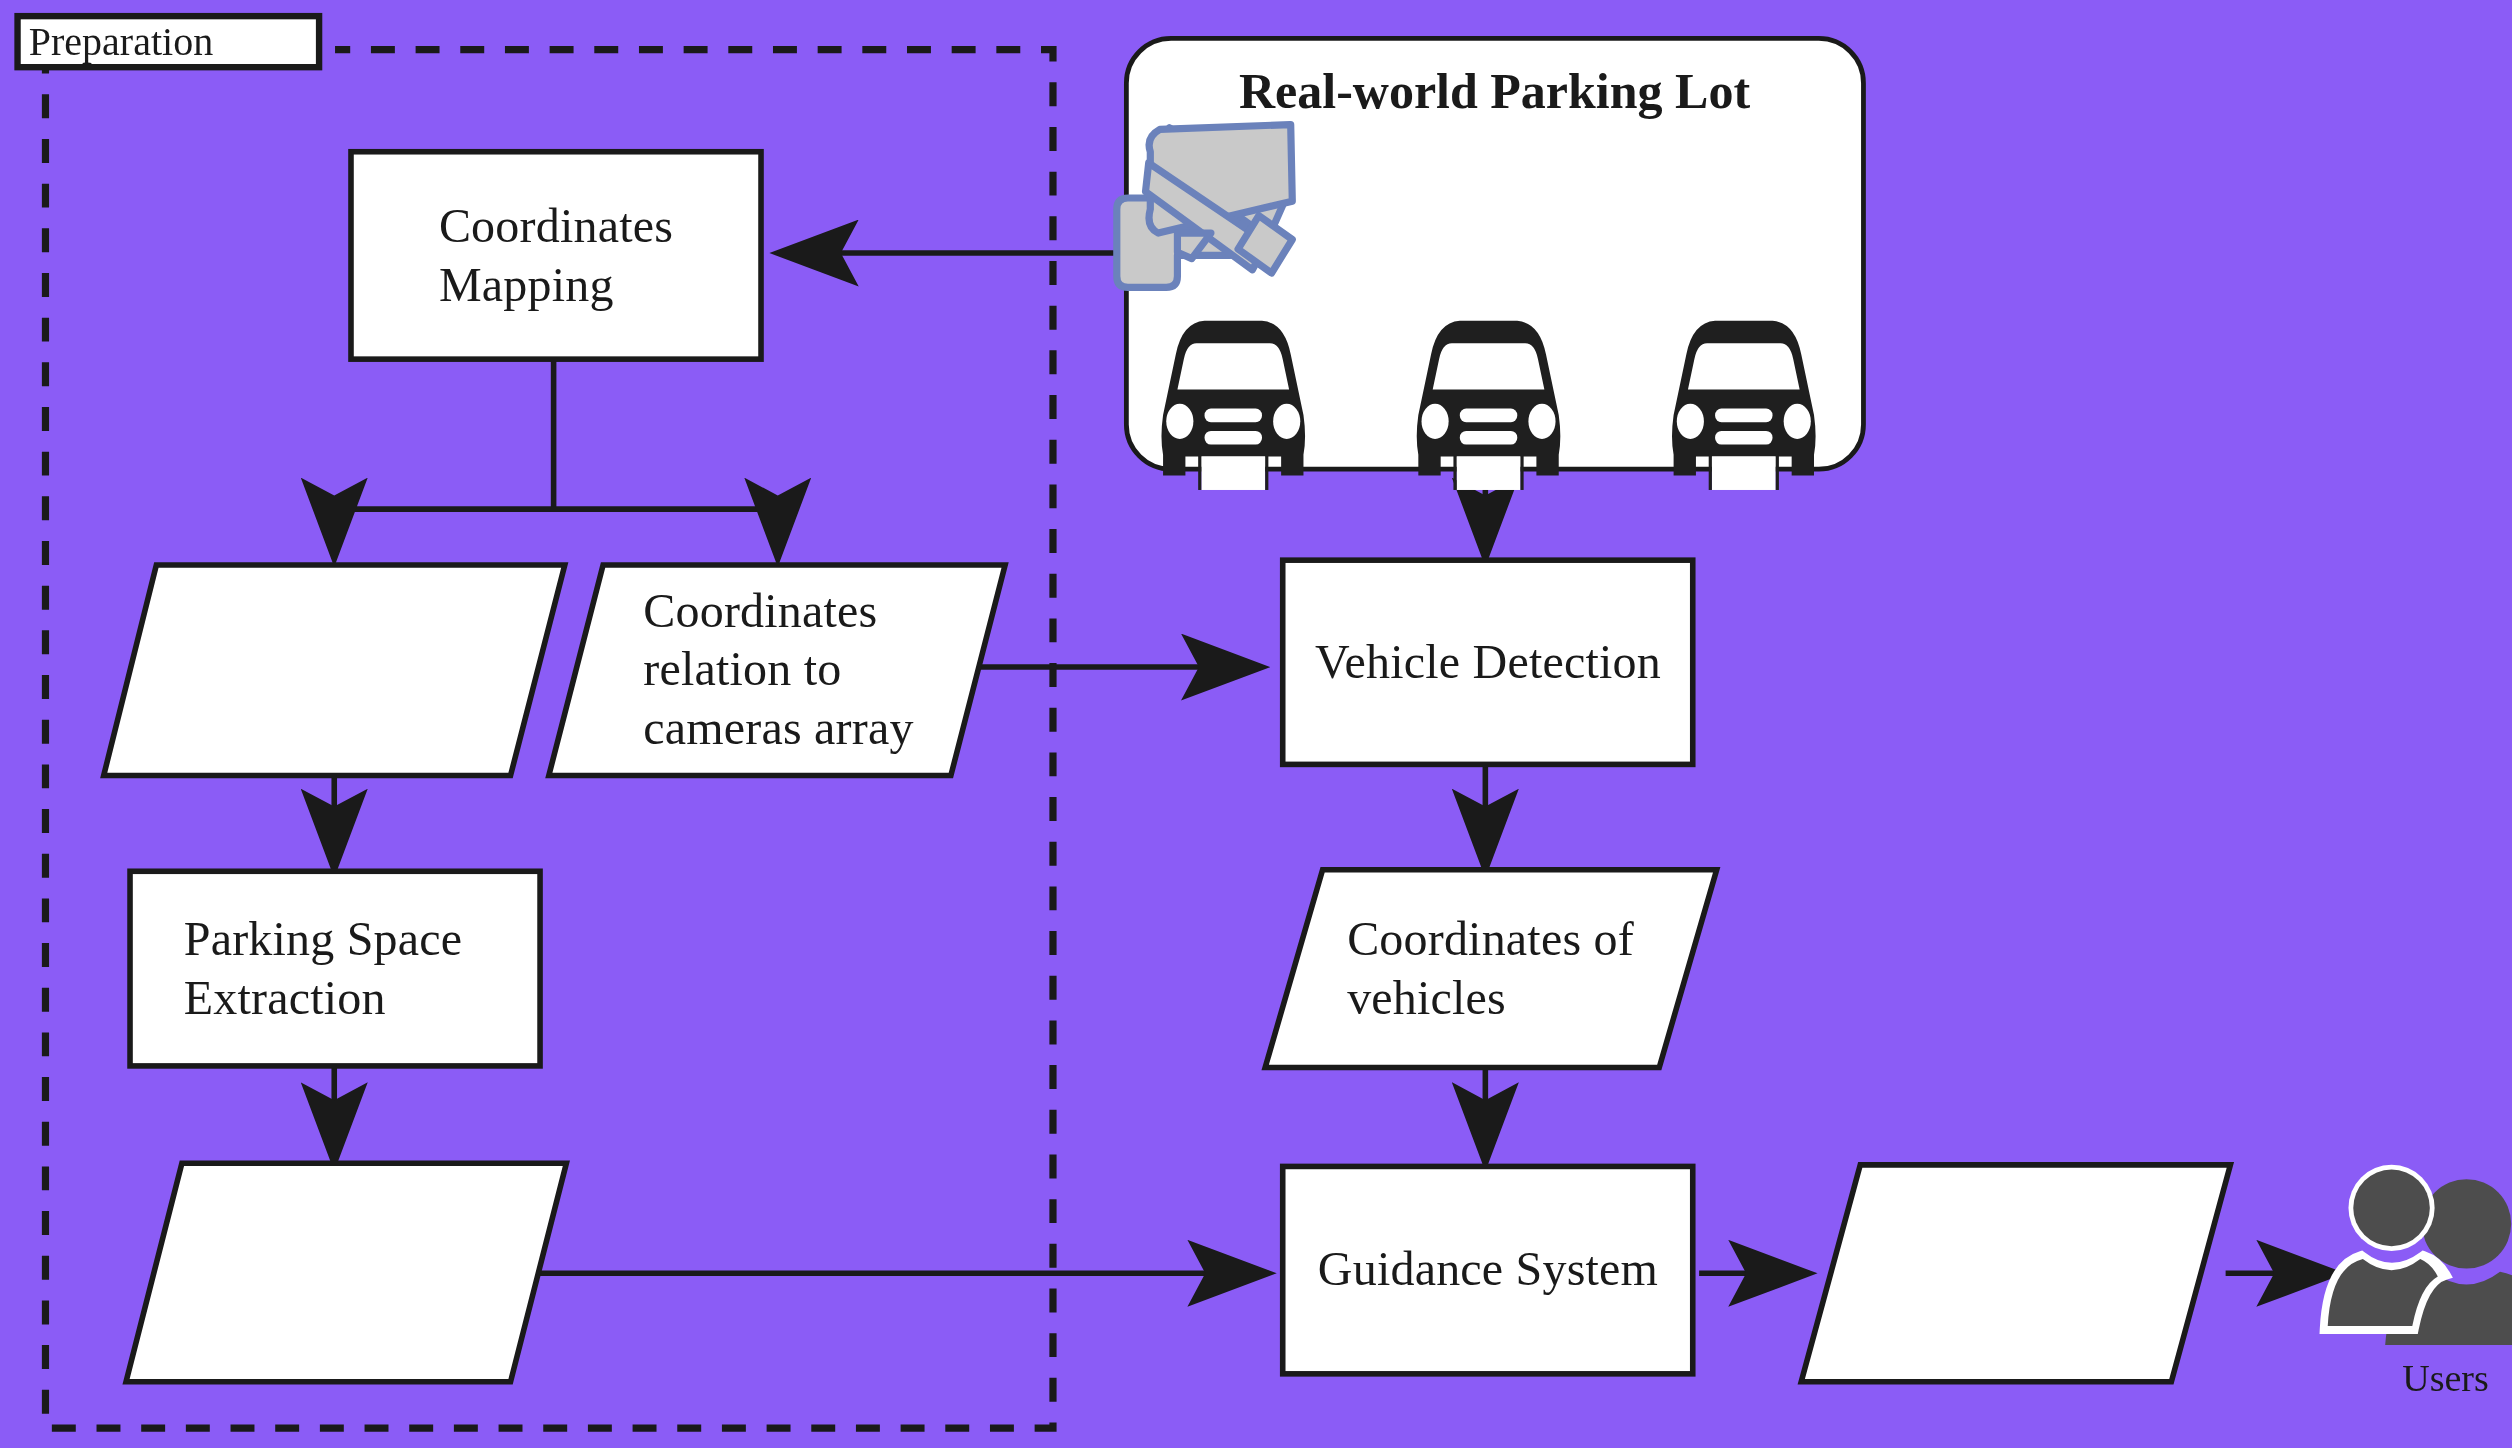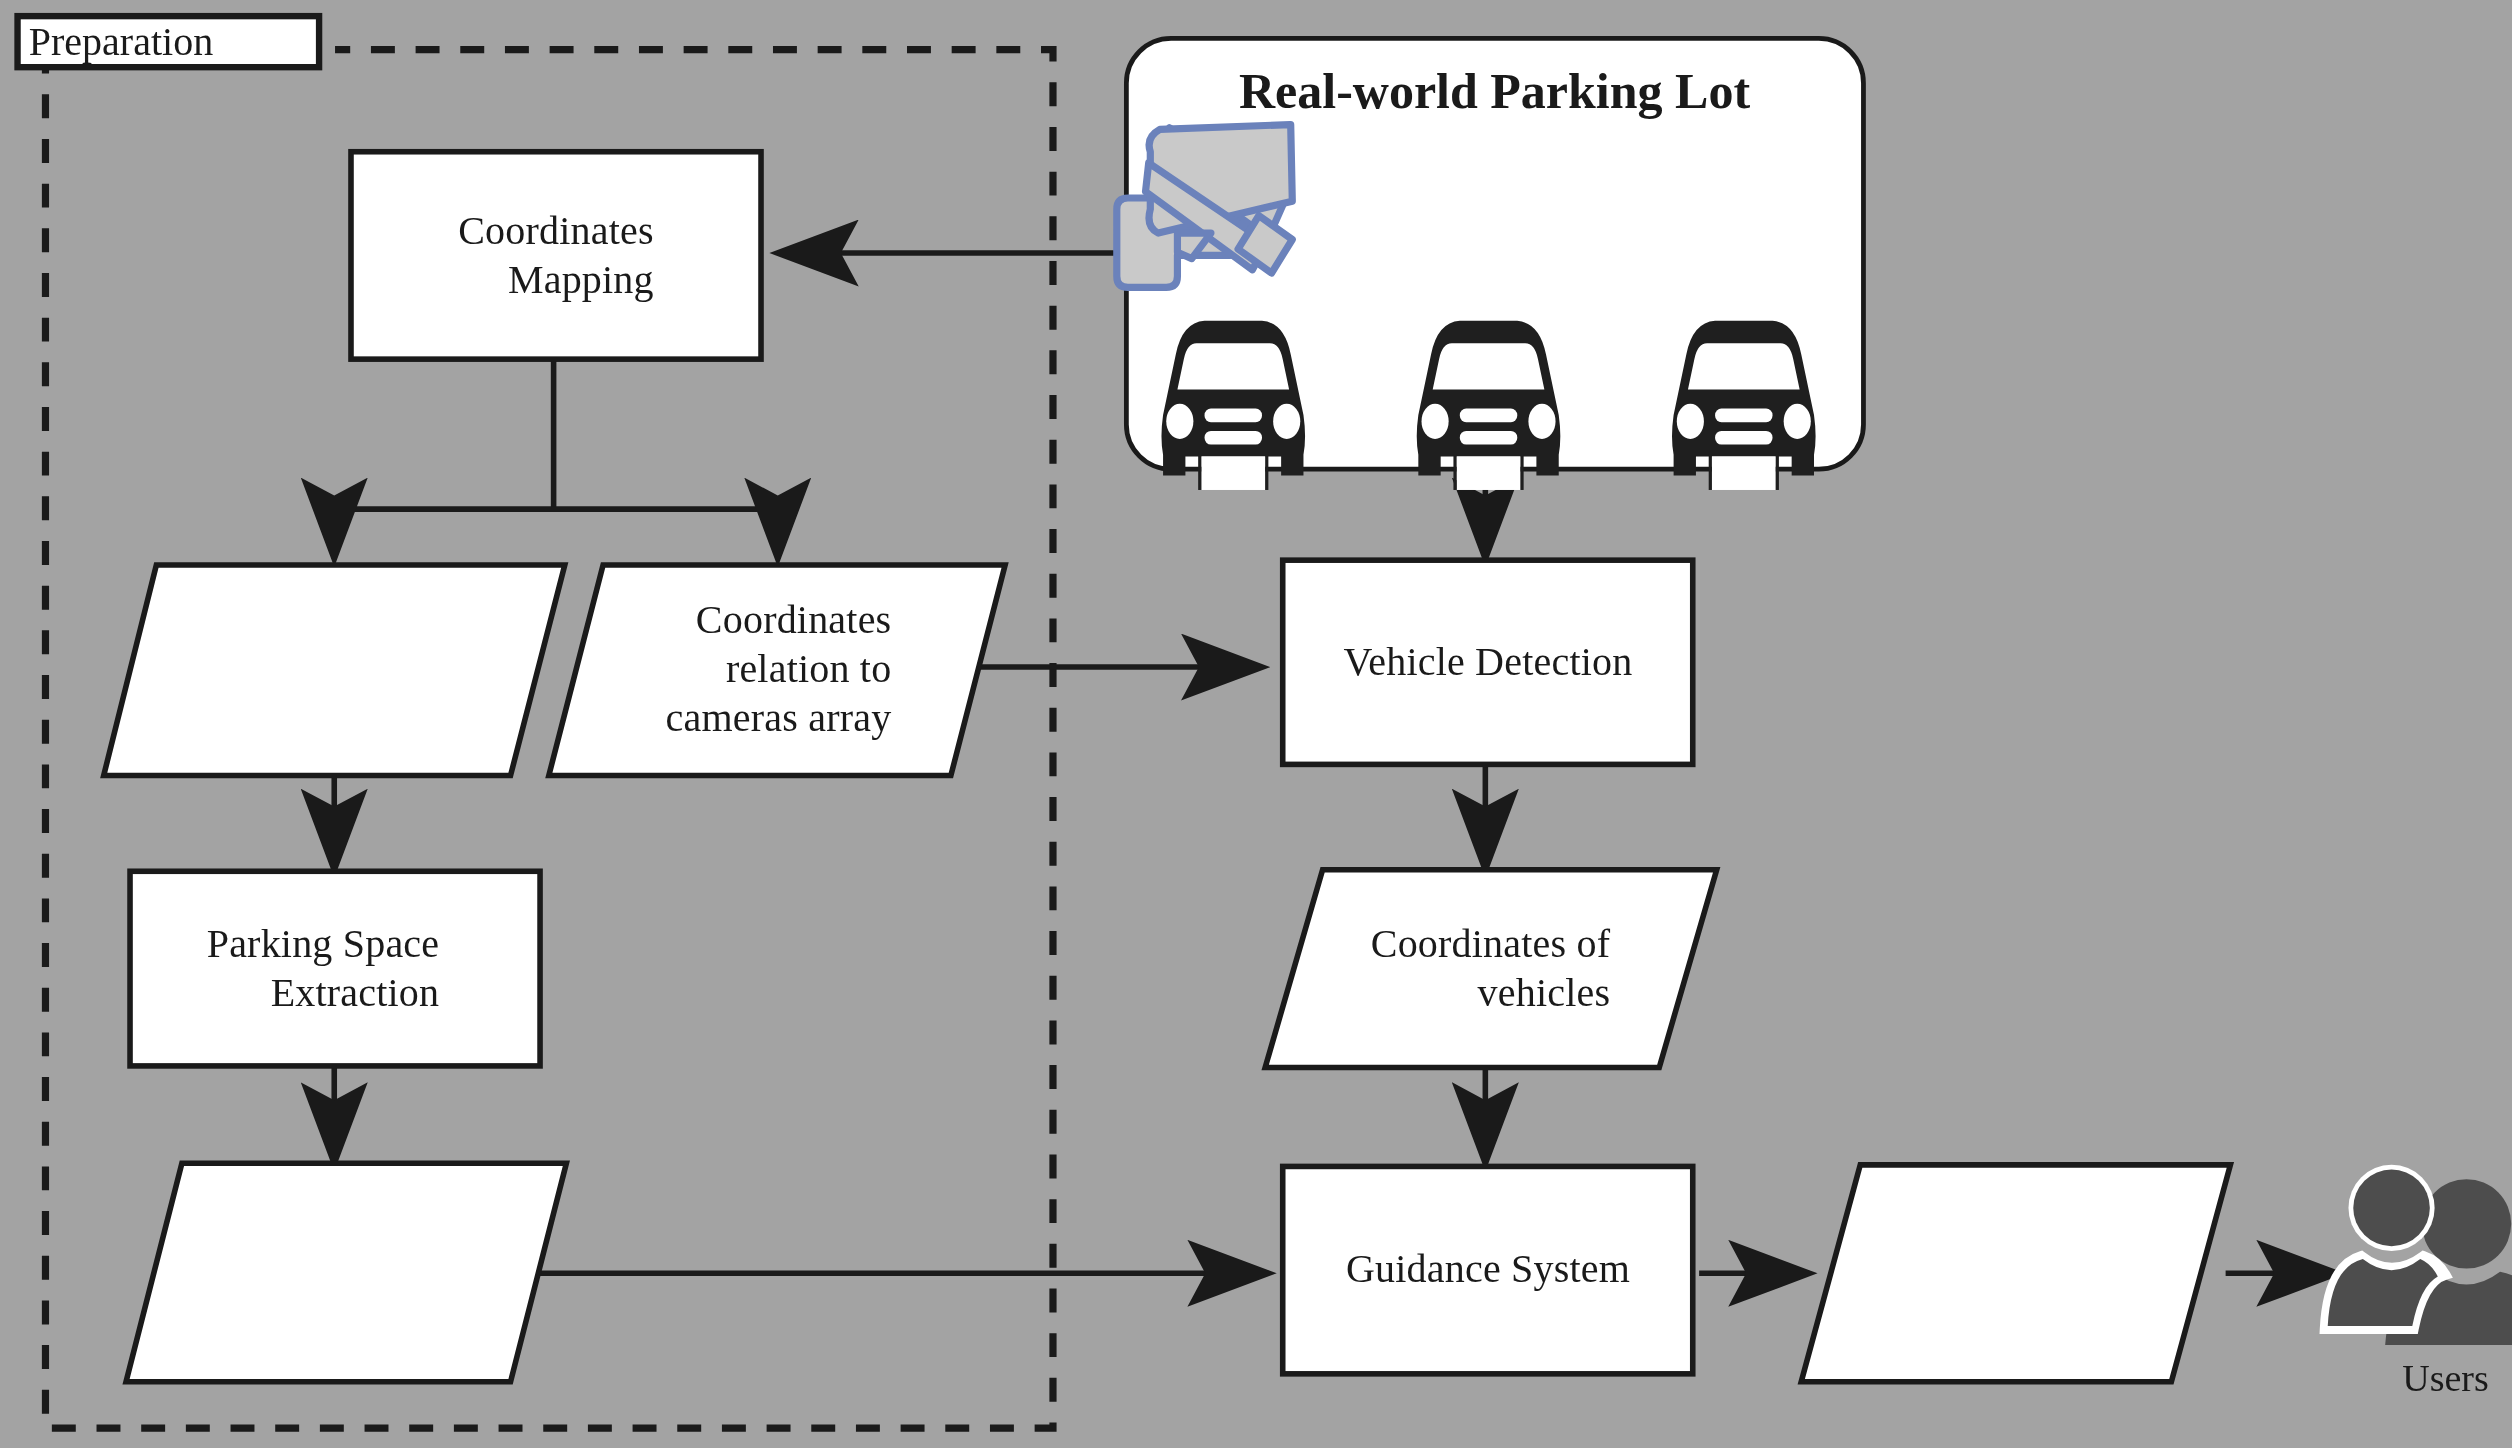--- a/index.html
+++ b/index.html
@@ -8,39 +8,39 @@
     padding: 0;
     background: #ffffff;
   }
   body {
     font-family: "Liberation Serif", "DejaVu Serif", serif;
   }
   #canvas {
     position: relative;
     width: 2512px;
     height: 1449px;
-    background: #a3a3a3;
+    background: #8b5cf6;
     overflow: hidden;
   }
   svg.layer {
     position: absolute;
     left: 0;
     top: 0;
     width: 2512px;
     height: 1449px;
   }
   .node-label {
     position: absolute;
     display: flex;
     align-items: center;
     justify-content: center;
-    text-align: right;
-    color: #1a1a1a;
-    font-family: "Liberation Serif", "DejaVu Serif", serif;
-    font-size: 40px;
+    text-align: left;
+    color: #1a1a1a;
+    font-family: "Liberation Serif", "DejaVu Serif", serif;
+    font-size: 48px;
     line-height: 1.22;
     letter-spacing: 0.2px;
     white-space: pre-line;
     pointer-events: none;
   }
   .zone-title {
     position: absolute;
     display: flex;
     align-items: center;
     justify-content: flex-start;

